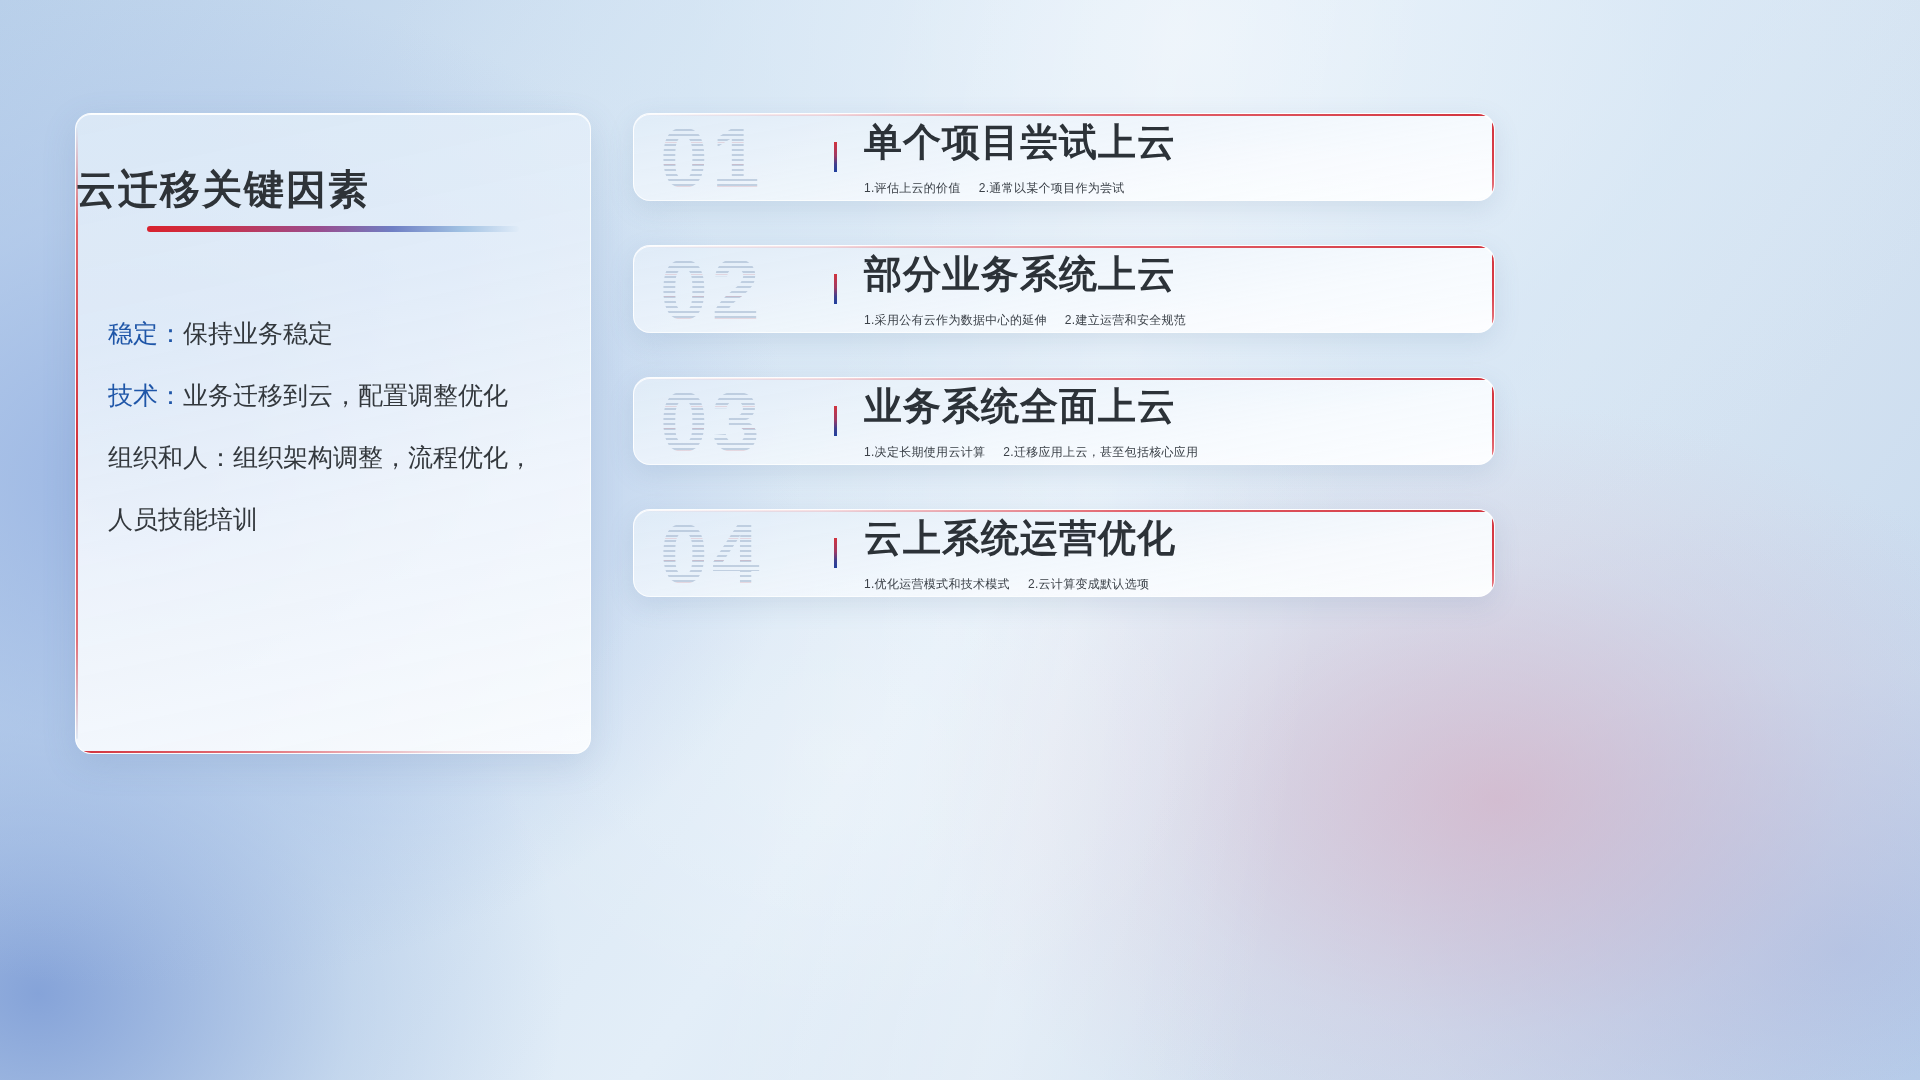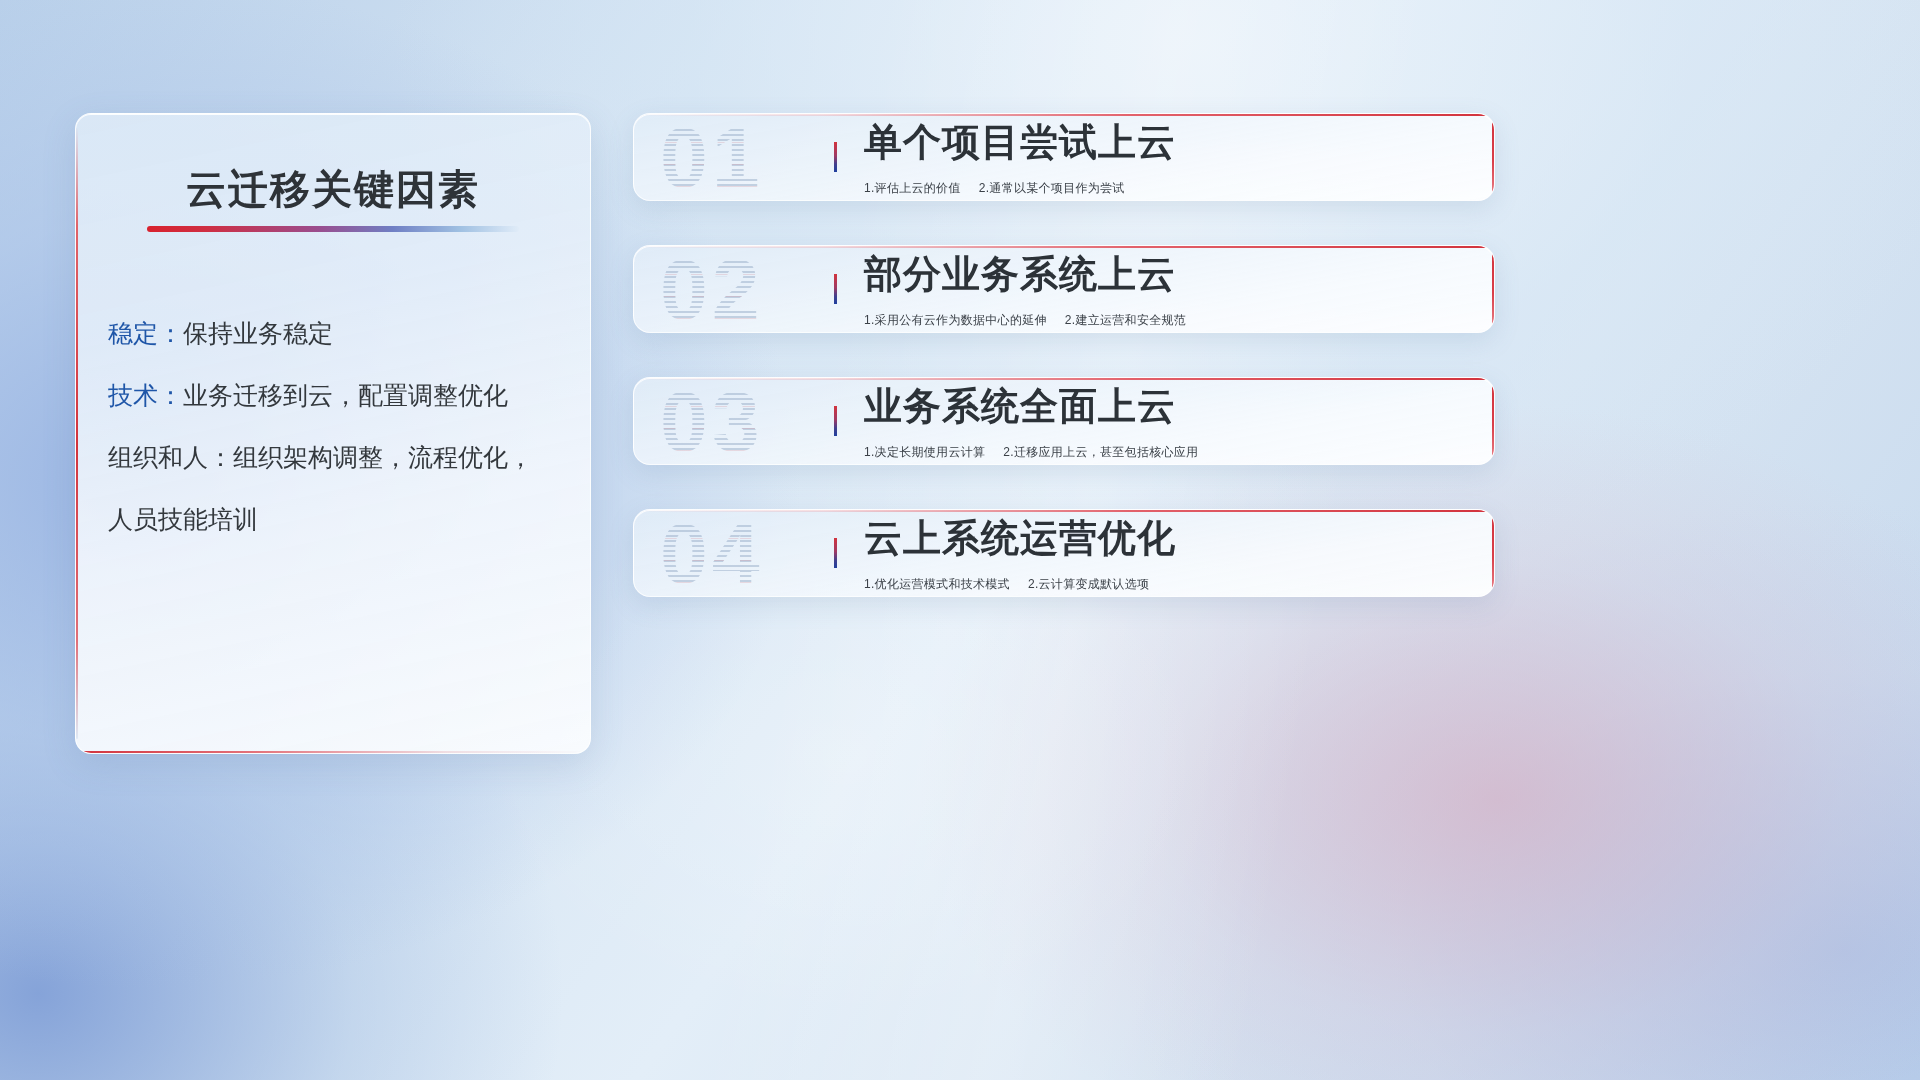--- a/index.html
+++ b/index.html
@@ -76,21 +76,21 @@
     position: absolute;
     left: 0; right: 0; bottom: 0;
     height: 2px;
     background: linear-gradient(90deg, #d2333d 0%, #e4737b 35%, rgba(220,140,150,0.25) 72%, rgba(255,255,255,0) 100%);
   }
 
   .panel-title {
     position: absolute;
     left: 0; right: 0;
     top: 48px;
-    text-align: center;
+    text-align: left;
     font-size: 40px;
     font-weight: 700;
     letter-spacing: 2px;
     color: #2e3338;
   }
   .title-rule {
     position: absolute;
     left: 50%;
     transform: translateX(-50%);
     top: 112px;

